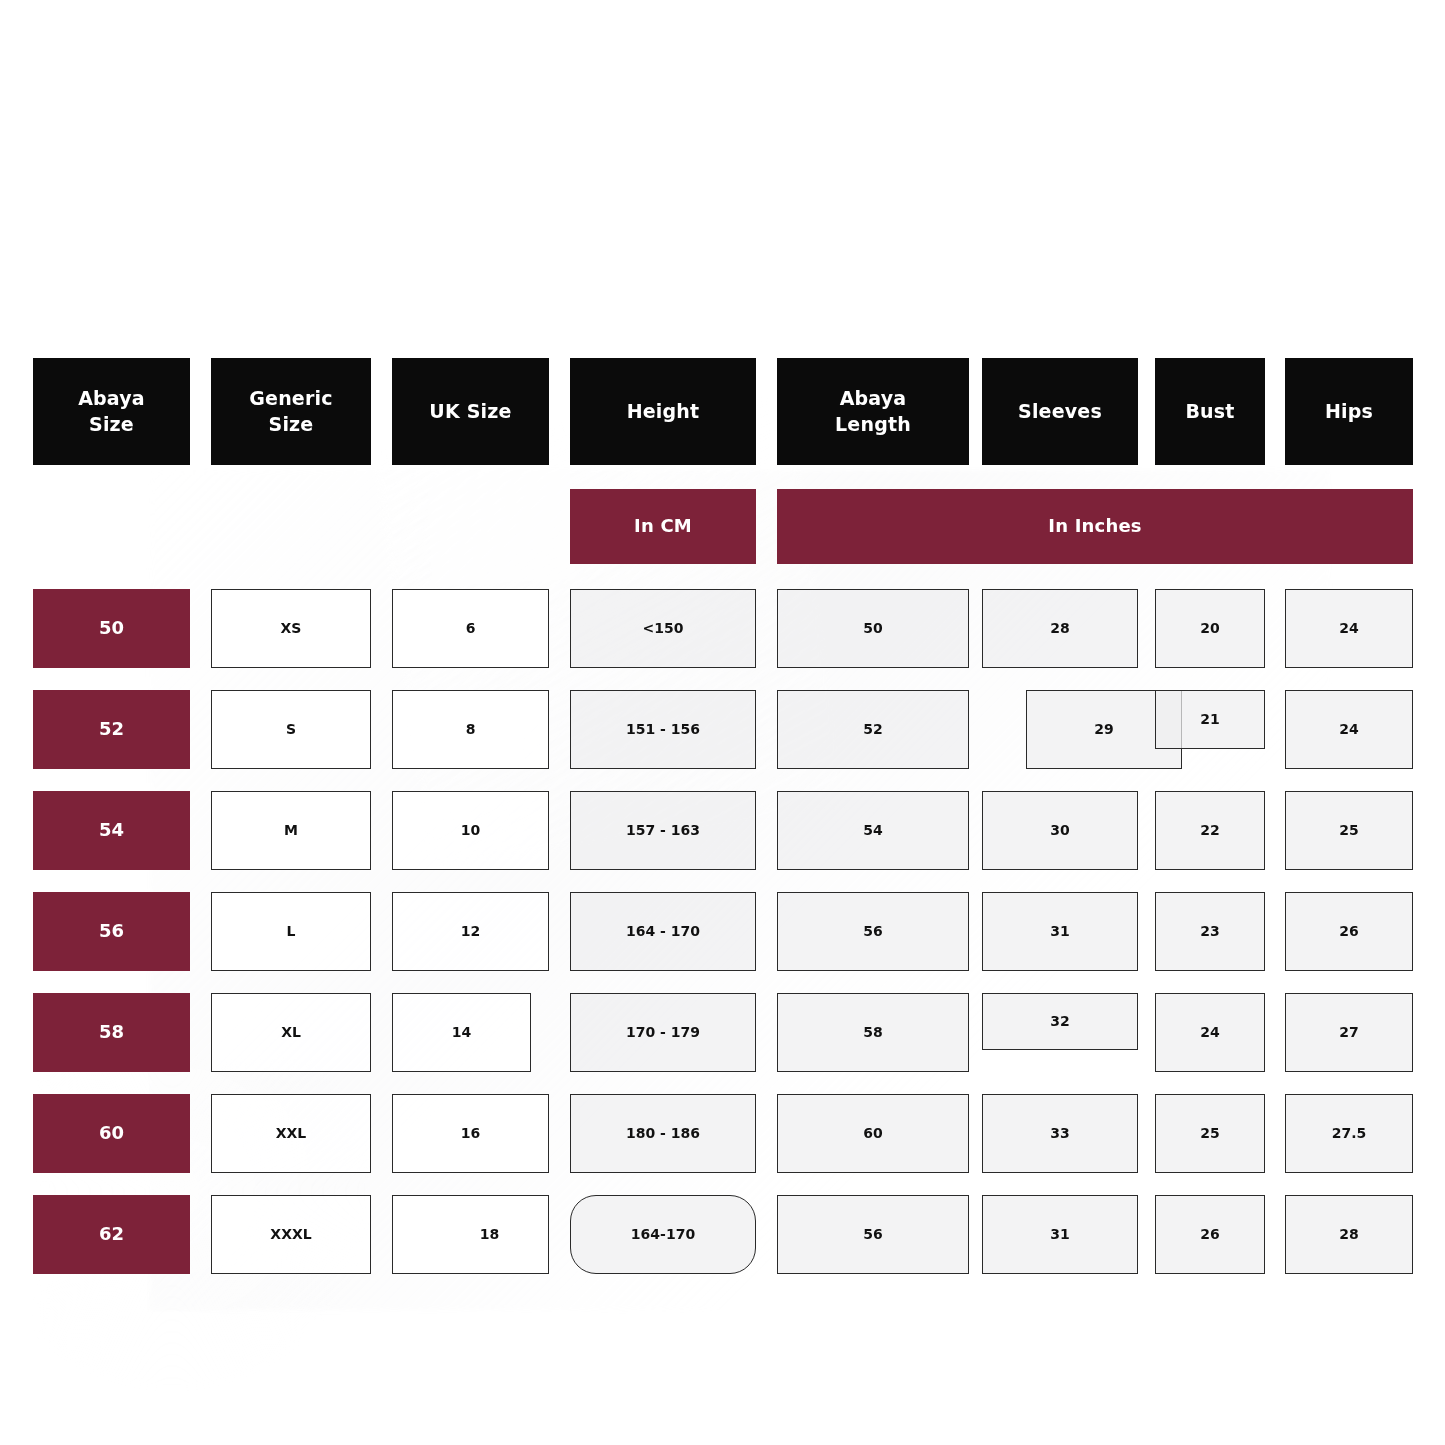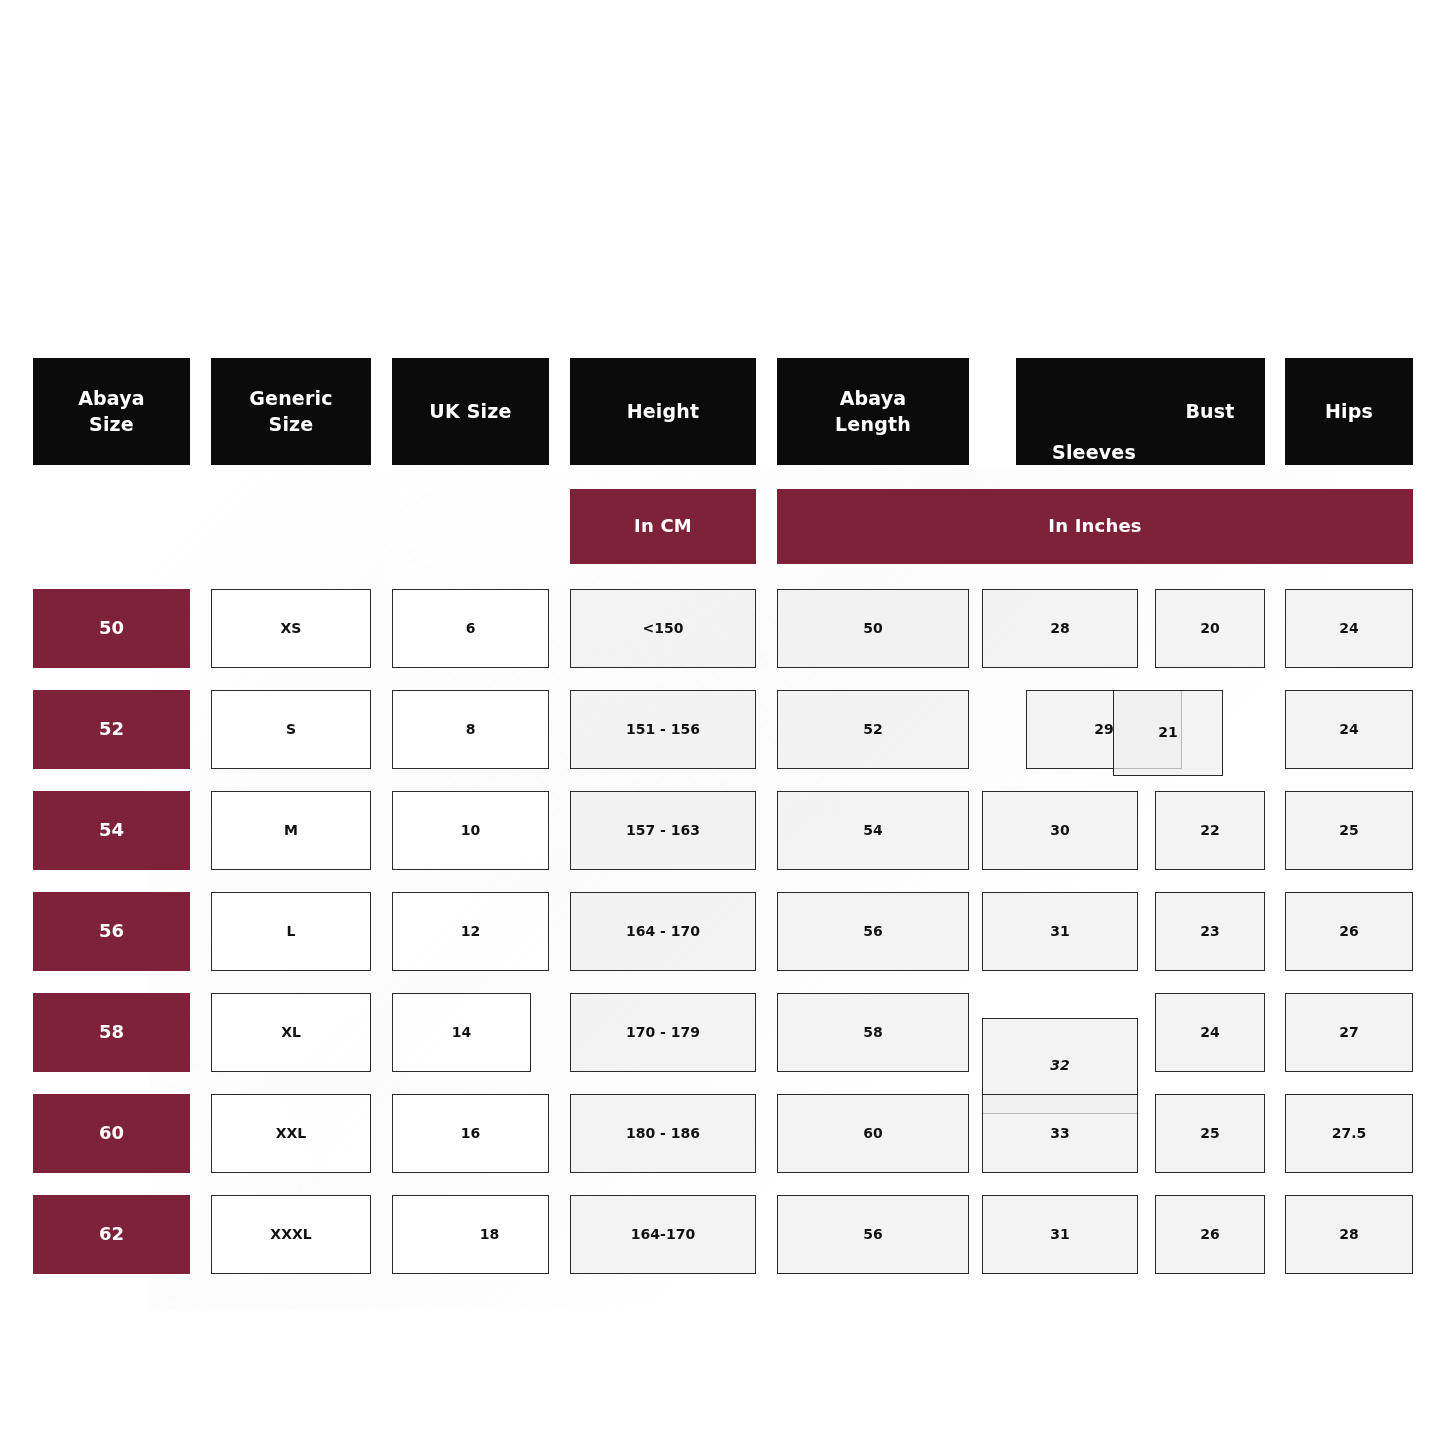--- a/index.html
+++ b/index.html
@@ -147,21 +147,21 @@
   </div>
   <div class="cell hdr" style="left:570px; top:358px; width:186px; height:107px;">
     <span>Height</span>
   </div>
   <div class="cell hdr" style="left:777px; top:358px; width:192px; height:107px;">
     <span class="two-line">
         <div>Abaya</div>
         <div>Length</div>
       </span>
   </div>
-  <div class="cell hdr" style="left:1016px; top:358px; width:156px; height:107px;align-items:flex-end;">
+  <div class="cell hdr" style="left:982px; top:358px; width:156px; height:107px;">
     <span>Sleeves</span>
   </div>
   <div class="cell hdr" style="left:1155px;top:358px; width:110px; height:107px;">
     <span>Bust</span>
   </div>
   <div class="cell hdr" style="left:1285px;top:358px; width:128px; height:107px;">
     <span>Hips</span>
   </div>
 
   <div class="cell sub" style="left:570px; top:489px; width:186px; height:75px;">
@@ -207,21 +207,21 @@
     </div>
   <div class="cell data tint" style="left:570px; top:690px; width:186px; height:79px;">
       <span>151 - 156</span>
     </div>
   <div class="cell data tint" style="left:777px; top:690px; width:192px; height:79px;">
       <span>52</span>
     </div>
   <div class="cell data tint" style="left:982px; top:690px; width:156px; height:79px;margin-left:44px;">
       <span>29</span>
     </div>
-  <div class="cell data tint" style="left:1113px;top:690px; width:110px; height:86px;">
+  <div class="cell data tint" style="left:1155px;top:690px; width:110px; height:59px;">
       <span>21</span>
     </div>
   <div class="cell data tint" style="left:1285px;top:690px; width:128px; height:79px;">
       <span>24</span>
     </div>
 
   <div class="cell size" style="left:33px;  top:791px; width:157px; height:79px;">
       <span>54</span>
     </div>
   <div class="cell data" style="left:211px; top:791px; width:160px; height:79px;">
@@ -279,21 +279,21 @@
     </div>
   <div class="cell data" style="left:392px; top:993px; width:139px; height:79px;">
       <span>14</span>
     </div>
   <div class="cell data tint" style="left:570px; top:993px; width:186px; height:79px;">
       <span>170 - 179</span>
     </div>
   <div class="cell data tint" style="left:777px; top:993px; width:192px; height:79px;">
       <span>58</span>
     </div>
-  <div class="cell data tint" style="left:982px; top:1018px; width:156px; height:96px;font-style:italic;">
+  <div class="cell data tint" style="left:982px; top:993px; width:156px; height:57px;">
       <span>32</span>
     </div>
   <div class="cell data tint" style="left:1155px;top:993px; width:110px; height:79px;">
       <span>24</span>
     </div>
   <div class="cell data tint" style="left:1285px;top:993px; width:128px; height:79px;">
       <span>27</span>
     </div>
 
   <div class="cell size" style="left:33px;  top:1094px; width:157px; height:79px;">
@@ -323,21 +323,21 @@
 
   <div class="cell size" style="left:33px;  top:1195px; width:157px; height:79px;">
       <span>62</span>
     </div>
   <div class="cell data" style="left:211px; top:1195px; width:160px; height:79px;">
       <span>XXXL</span>
     </div>
   <div class="cell data" style="left:392px; top:1195px; width:157px; height:79px;padding-left:38px;">
       <span>18</span>
     </div>
-  <div class="cell data tint" style="left:570px; top:1195px; width:186px; height:79px;">
+  <div class="cell data tint" style="left:570px; top:1195px; width:186px; height:79px;border-radius:26px;">
       <span>164-170</span>
     </div>
   <div class="cell data tint" style="left:777px; top:1195px; width:192px; height:79px;">
       <span>56</span>
     </div>
   <div class="cell data tint" style="left:982px; top:1195px; width:156px; height:79px;">
       <span>31</span>
     </div>
   <div class="cell data tint" style="left:1155px;top:1195px; width:110px; height:79px;">
       <span>26</span>

